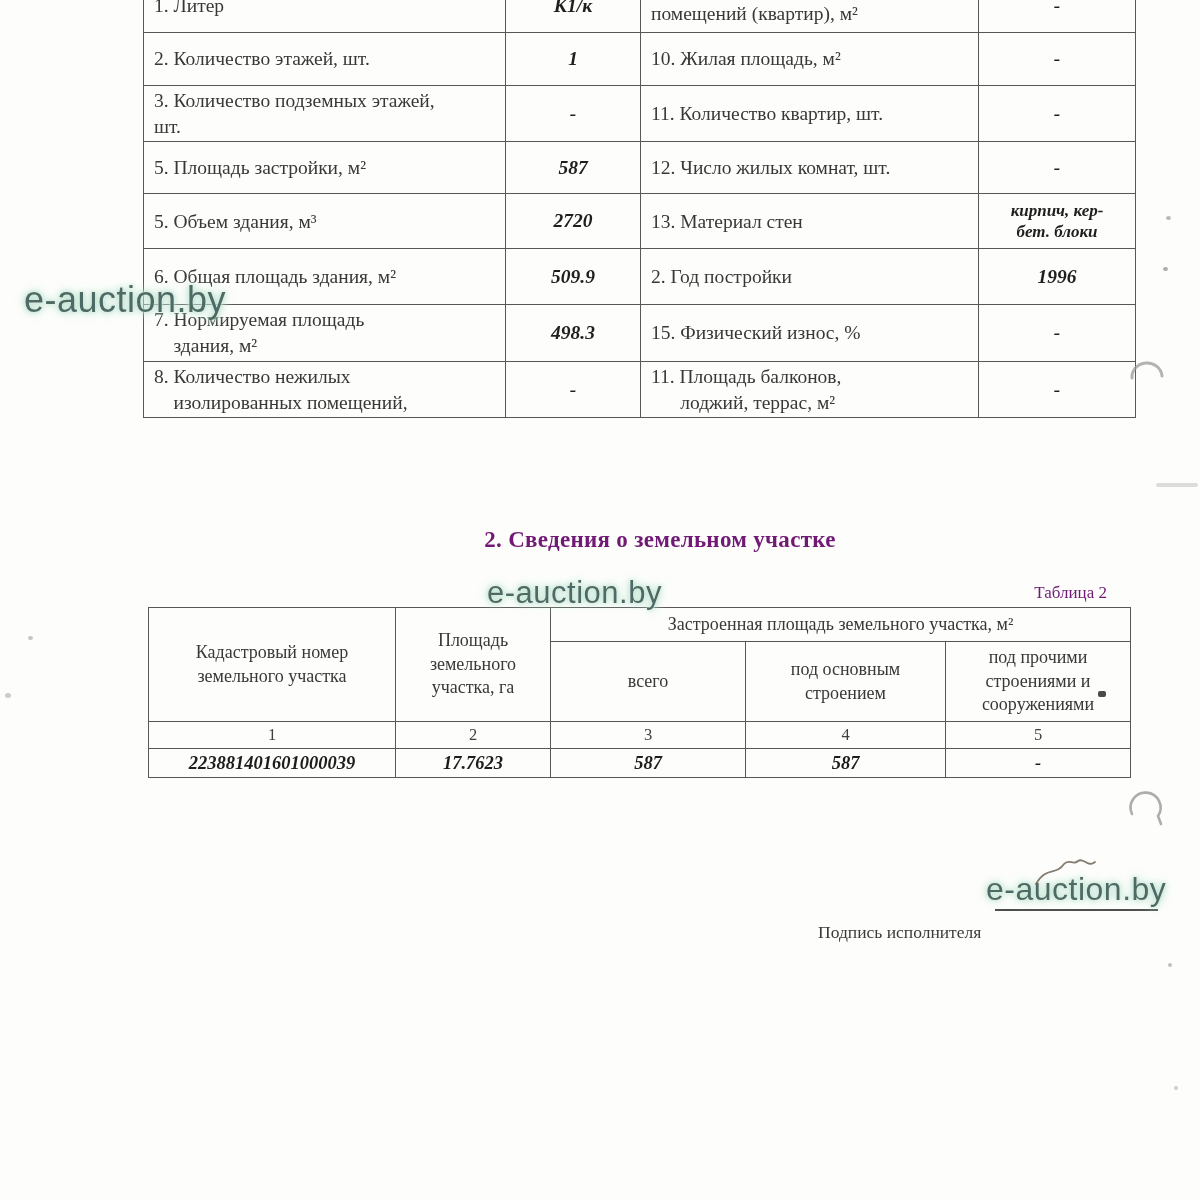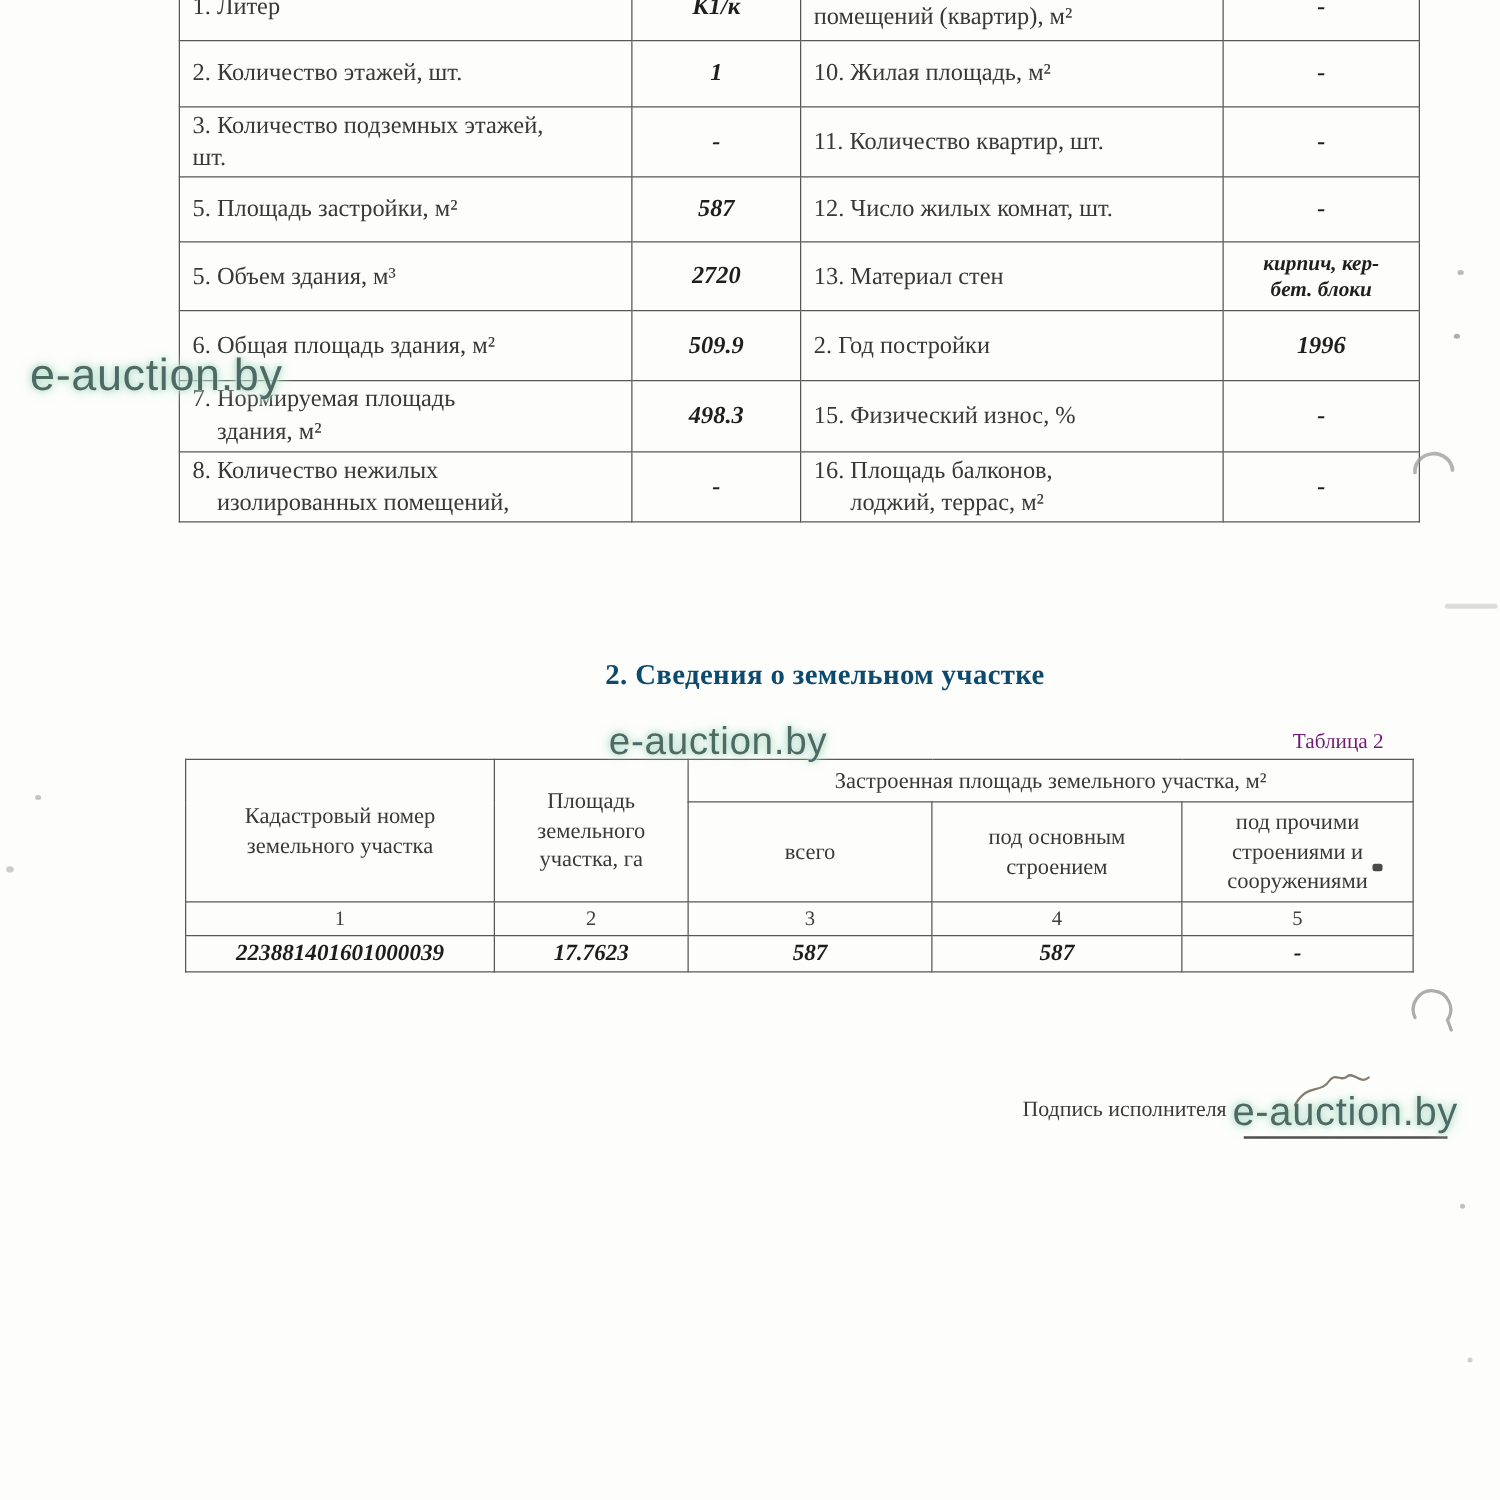--- a/index.html
+++ b/index.html
@@ -19,21 +19,21 @@
   }
   .t1 .val{
     font-size:19.5px;font-weight:bold;font-style:italic;color:#1f1f1f;
     text-align:center;vertical-align:middle;white-space:pre-wrap;
   }
   .t1 .val-small{font-size:17px;line-height:1.25;}
   .t1 .vb{vertical-align:bottom;padding-bottom:5px;}
   
   .heading{
     position:absolute;left:400px;top:527px;width:520px;text-align:center;
-    font-size:23px;font-weight:bold;color:#0c4a6e;letter-spacing:0.3px;
+    font-size:23px;font-weight:bold;color:#701a75;letter-spacing:0.3px;
   }
   .tab-caption{
     position:absolute;left:995px;top:583px;width:112px;text-align:right;
     font-size:17px;color:#701a75;
   }
   
   .t2{position:absolute;left:148px;top:607px;width:982px;}
   .t2 td{
     border:1.6px solid #575757;font-size:18px;line-height:1.32;color:#383838;
     text-align:center;vertical-align:middle;white-space:pre-wrap;padding:2px 4px;
@@ -44,21 +44,21 @@
   .watermark{
     position:absolute;font-family:"Liberation Sans",sans-serif;
     color:#4d6a64;letter-spacing:0.5px;z-index:5;
     text-shadow:0 0 1px #ffffff,0 0 4px #b7e0cd,0 0 8px #b7e0cd,0 0 14px #d2eee0;
     text-align:center;
   }
   #wm1{left:24px;top:279px;font-size:36px;}
   #wm2{left:487px;top:575px;font-size:31px;}
   #wm3{left:986px;top:871px;font-size:32px;}
   
-  .sig-label{position:absolute;left:818px;top:877px;font-size:17.5px;color:#3a3a3a;}
+  .sig-label{position:absolute;left:818px;top:922px;font-size:17.5px;color:#3a3a3a;}
   .sig-line{position:absolute;left:995px;top:909px;width:163px;height:2px;background:#4c4c4c;z-index:4;}
   .sig-squiggle{position:absolute;left:1032px;top:856px;z-index:6;}
   
   .artifact{position:absolute;z-index:2;}
   .speck{border-radius:50%;}
 </style>
 </head>
 <body>
 
 <table class="t1">
@@ -111,21 +111,21 @@
     <td class="lbl">7. Нормируемая площадь
     здания, м²</td>
     <td class="val">498.3</td>
     <td class="lbl">15. Физический износ, %</td>
     <td class="val">-</td>
   </tr>
   <tr style="height:55px">
     <td class="lbl">8. Количество нежилых
     изолированных помещений,</td>
     <td class="val">-</td>
-    <td class="lbl">16. Площадь балконов,
+    <td class="lbl">11. Площадь балконов,
       лоджий, террас, м²</td>
     <td class="val">-</td>
   </tr>
 </tbody>
   </table>
 
 <div class="heading">2. Сведения о земельном участке</div>
 <div class="tab-caption">Таблица 2</div>
 
 <table class="t2">

